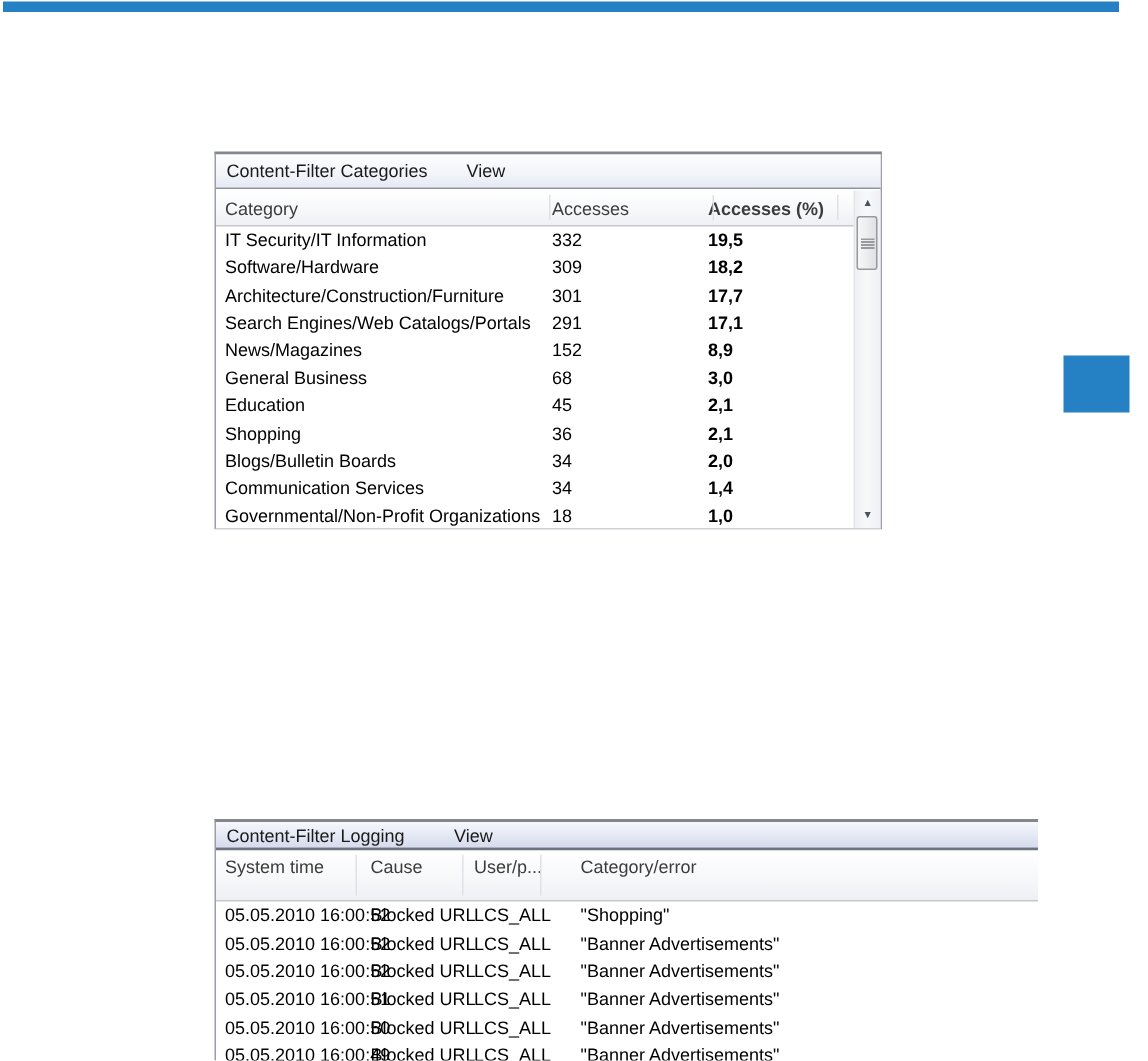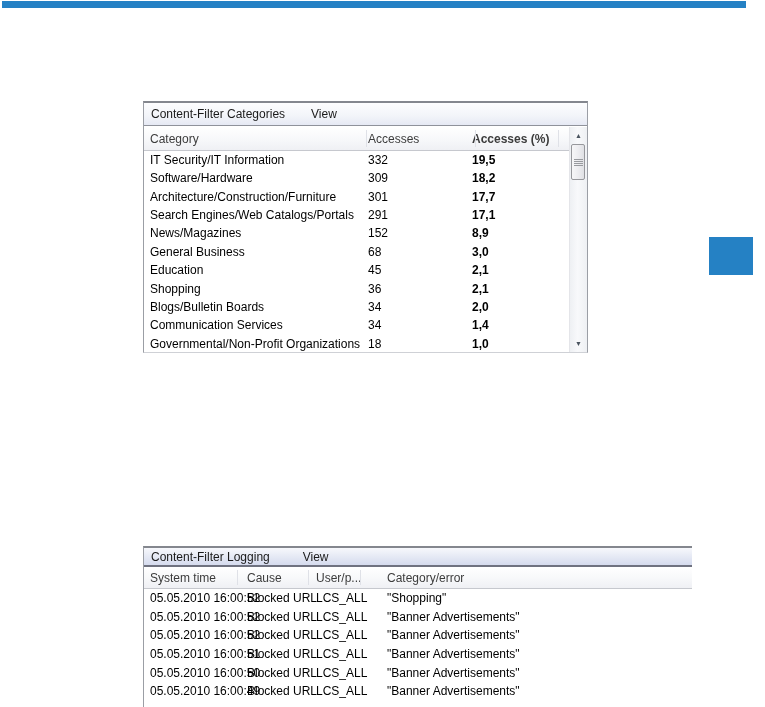--- a/index.html
+++ b/index.html
@@ -42,21 +42,21 @@
   .scrollbar { position:absolute; top:0; right:0; bottom:0; width:18px; background:linear-gradient(90deg,#eef0f3 0%,#f8f9fb 45%,#eef0f3 100%); border-left:1px solid #e4e5e9; }
   .sb-btn { position:absolute; left:0; right:0; height:15px; display:flex; align-items:center; justify-content:center; font-size:7px; color:#4a545f; }
   .sb-btn.up { top:1px; } .sb-btn.down { bottom:1px; }
   .sb-thumb { position:absolute; left:1px; right:2px; top:17px; height:36px; border:1px solid #97989c; border-radius:2px;
               background:linear-gradient(90deg,#f7f7f8 0%,#ededf0 50%,#e0e1e5 100%); display:flex; align-items:center; justify-content:center; }
   .sb-grip { width:9px; height:7px; background:repeating-linear-gradient(180deg,#989a9e 0 1px,rgba(0,0,0,0) 1px 2px); }
 
   
   .panel-logging { left:143px; top:546px; width:549px; height:161px; }
   .panel-logging .menubar { height:19px; background:linear-gradient(180deg,#f7f8fc 0%,#e4e8f4 55%,#d5dbee 100%); border-bottom:2px solid #6f7280;gap:33px; }
-  .panel-logging .thead { height:22px; line-height:22px; }
+  .panel-logging .thead { height:34px; line-height:22px; }
   .panel-logging .trow { height:18.7px; line-height:18.7px; }
   .log-c1 { left:6px; } .log-c2 { left:103px;text-align:center; } .log-c3 { left:172px; } .log-c4 { left:224px;margin-left:19px; }
   .log-sep1 { left:93px; } .log-sep2 { left:164px; } .log-sep3 { left:216px; }
 </style>
 </head>
 <body>
 
 <div class="top-blue-bar"></div>
 <div class="blue-rect"></div>
 

